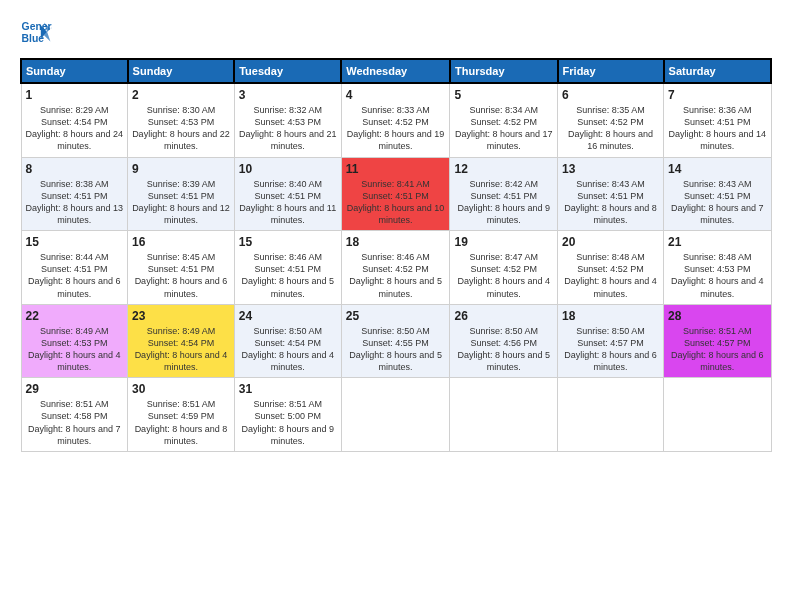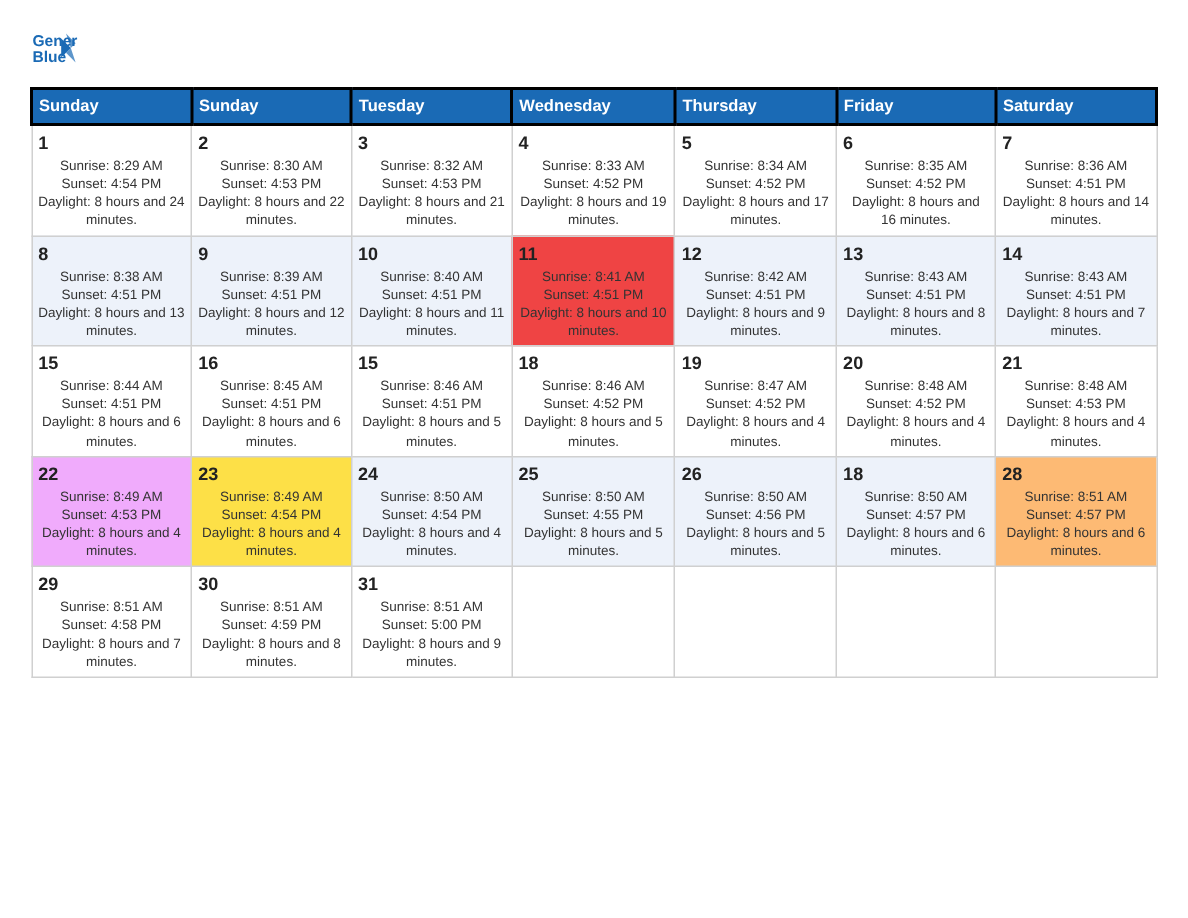--- a/index.html
+++ b/index.html
@@ -232,21 +232,21 @@
             <div class="day-info">Sunrise: 8:50 AM<br>Sunset: 4:55 PM<br>Daylight: 8 hours and 5 minutes.</div>
           </td>
           <td style="background: rgb(237, 242, 250);">
             <span class="day-num">26</span>
             <div class="day-info">Sunrise: 8:50 AM<br>Sunset: 4:56 PM<br>Daylight: 8 hours and 5 minutes.</div>
           </td>
           <td style="background: rgb(237, 242, 250);">
             <span class="day-num">18</span>
             <div class="day-info">Sunrise: 8:50 AM<br>Sunset: 4:57 PM<br>Daylight: 8 hours and 6 minutes.</div>
           </td>
-          <td style="background: #fdba74;">
+          <td style="background: #d946ef;">
             <span class="day-num">28</span>
             <div class="day-info">Sunrise: 8:51 AM<br>Sunset: 4:57 PM<br>Daylight: 8 hours and 6 minutes.</div>
           </td>
         </tr>
         <tr>
           <td>
             <span class="day-num">29</span>
             <div class="day-info">Sunrise: 8:51 AM<br>Sunset: 4:58 PM<br>Daylight: 8 hours and 7 minutes.</div>
           </td>
           <td>

